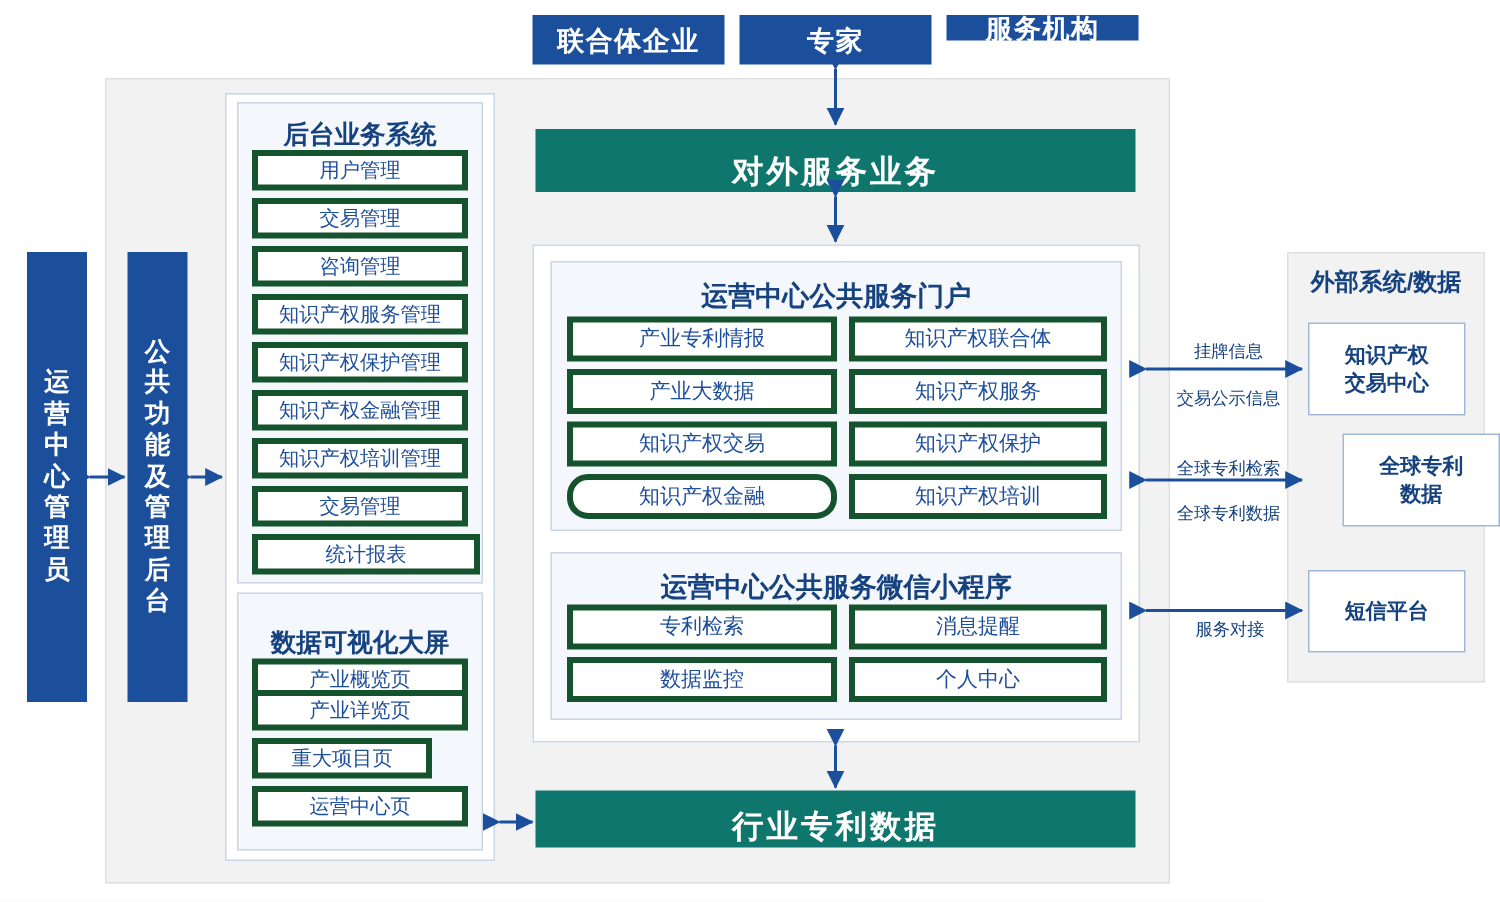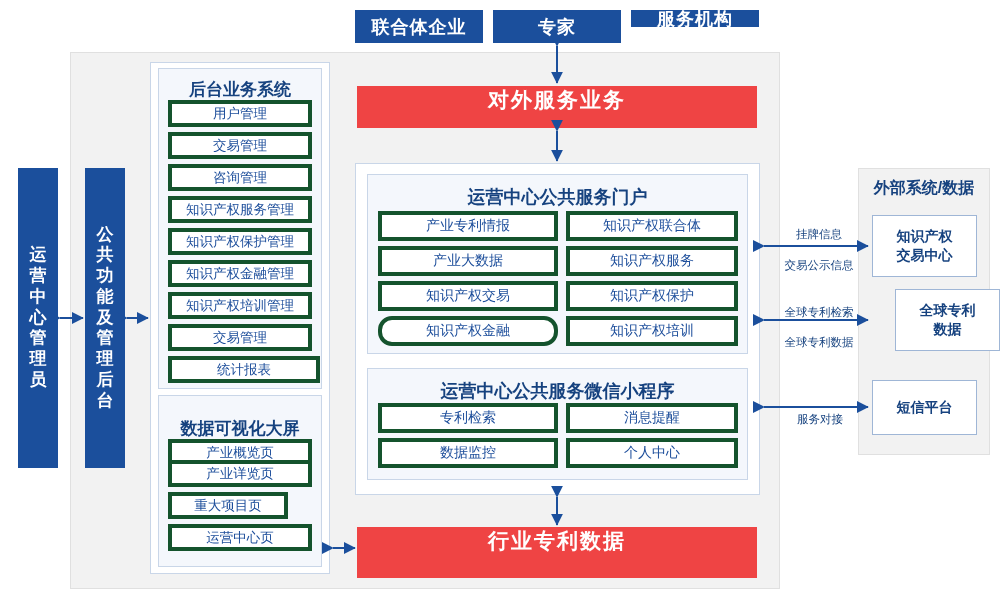--- a/index.html
+++ b/index.html
@@ -30,26 +30,26 @@
   }
 
   
   .greybox {
     background: #f2f2f2;
     border: 1px solid #e0e0e0;
   }
 
   
   .darkbar {
-    background: #ef4444;
+    background: #0f766e;
     color: #fff;
     font-size: 21px;
     font-weight: bold;
     display: flex;
-    align-items: flex-start;
+    align-items: flex-end;
     justify-content: center;
     letter-spacing: 2px;
   }
 
   
   .vbar {
     background: #1b4f9c;
     color: #fff;
     font-size: 17px;
     font-weight: bold;
@@ -239,21 +239,21 @@
 <div class="abs cell cell-wide" style="left:566px; top:403px; width:172px; height:30px;">
     <span>消息提醒</span>
   </div>
 <div class="abs cell cell-wide" style="left:378px; top:438px; width:180px; height:30px;">
     <span>数据监控</span>
   </div>
 <div class="abs cell cell-wide" style="left:566px; top:438px; width:172px; height:30px;">
     <span>个人中心</span>
   </div>
 
-<div class="abs darkbar" style="left:357px; top:527px; width:400px; height:51px;">
+<div class="abs darkbar" style="left:357px; top:527px; width:400px; height:38px;">
   <span>行业专利数据</span>
 </div>
 
 <div class="abs greybox" style="left:858px; top:168px; width:132px; height:287px; background:#f2f2f2;"></div>
 <div class="abs ext-title" style="left:858px; top:178px; width:132px;">外部系统/数据</div>
 <div class="abs extbox" style="left:872px; top:215px; width:105px; height:62px;">
   <span style="white-space:pre-line;">知识产权
 交易中心</span>
 </div>
 <div class="abs extbox" style="left:872px; top:289px; width:105px; height:62px;margin-left:23px;">

